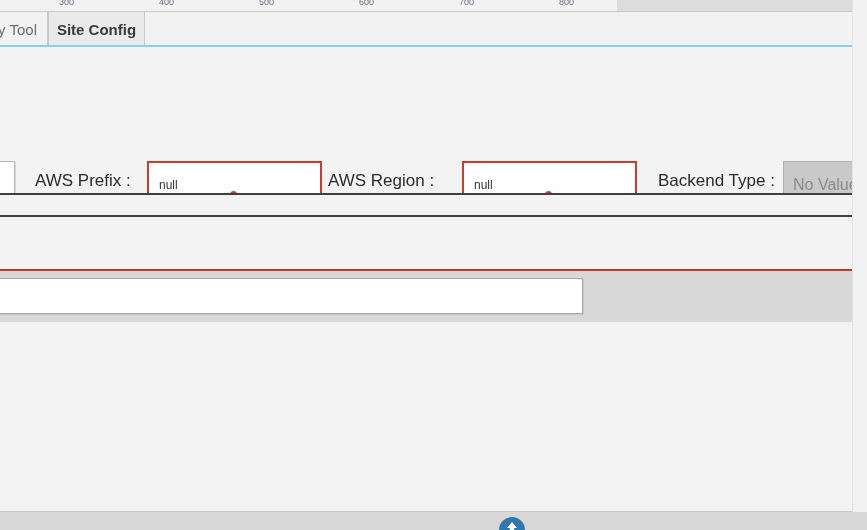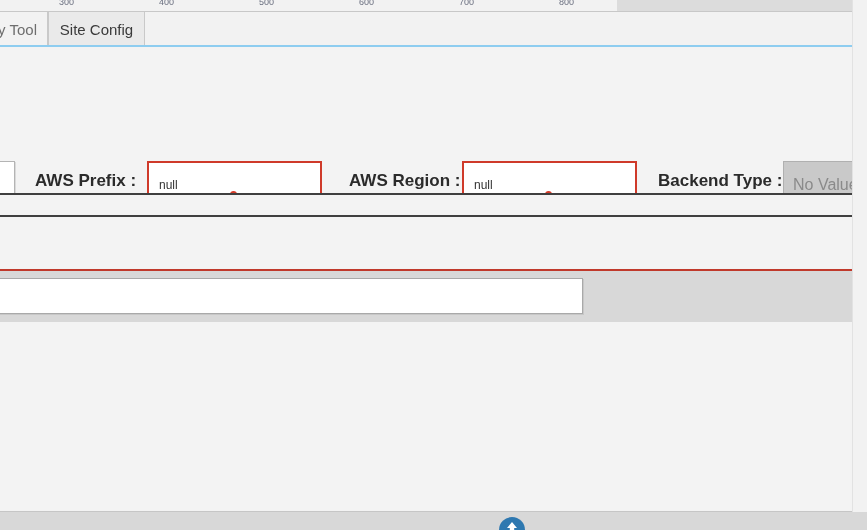--- a/index.html
+++ b/index.html
@@ -82,21 +82,21 @@
     color: #6e6e6e;
     justify-content: flex-end;
     padding-right: 10px;
   }
   .tab.active {
     left: 48px;
     width: 97px;
     background: #eaeaea;
     border-left: 1px solid #c9c9c9;
     border-right: 1px solid #c9c9c9;
-    font-weight: 400;
+    font-weight: 700;
     color: #3a3a3a;
   }
   #tab-underline {
     position: absolute;
     left: 0; top: 45px;
     width: 852px; height: 2px;
     background: #8ecdf0;
   }
   #tab-underline-active {
     position: absolute;
@@ -136,21 +136,21 @@
 
   
   #field-row {
     position: absolute;
     left: 0; top: 113px;
     width: 852px; height: 50px;
   }
   .field-label {
     position: absolute;
     font-size: 17px;
-    font-weight: bold;
+    font-weight: normal;
     color: #2b2b2b;
     white-space: nowrap;
     top: 11px;
   }
   .text-input {
     position: absolute;
     box-sizing: border-box;
     background: #ffffff;
     border: 2px solid #cf3a2a;
     top: 1px;
@@ -173,21 +173,21 @@
     left: -18px; top: 1px;
     width: 33px; height: 47px;
     box-sizing: border-box;
     background: #ffffff;
     border: 1px solid #b4b4b4;
     box-shadow: 1px 1px 0 rgba(0,0,0,0.10);
   }
   #input-prefix { left: 147px; width: 175px; }
   #input-region { left: 462px; width: 175px; }
   #label-prefix { left: 35px; }
-  #label-region { left: 349px; }
+  #label-region { left: 328px; }
   #label-backend { left: 658px; }
   #select-backend {
     position: absolute;
     left: 783px; top: 1px;
     width: 100px; height: 47px;
     box-sizing: border-box;
     background: #c9c9c9;
     border: 1px solid #b0b0b0;
     display: flex;
     align-items: center;

